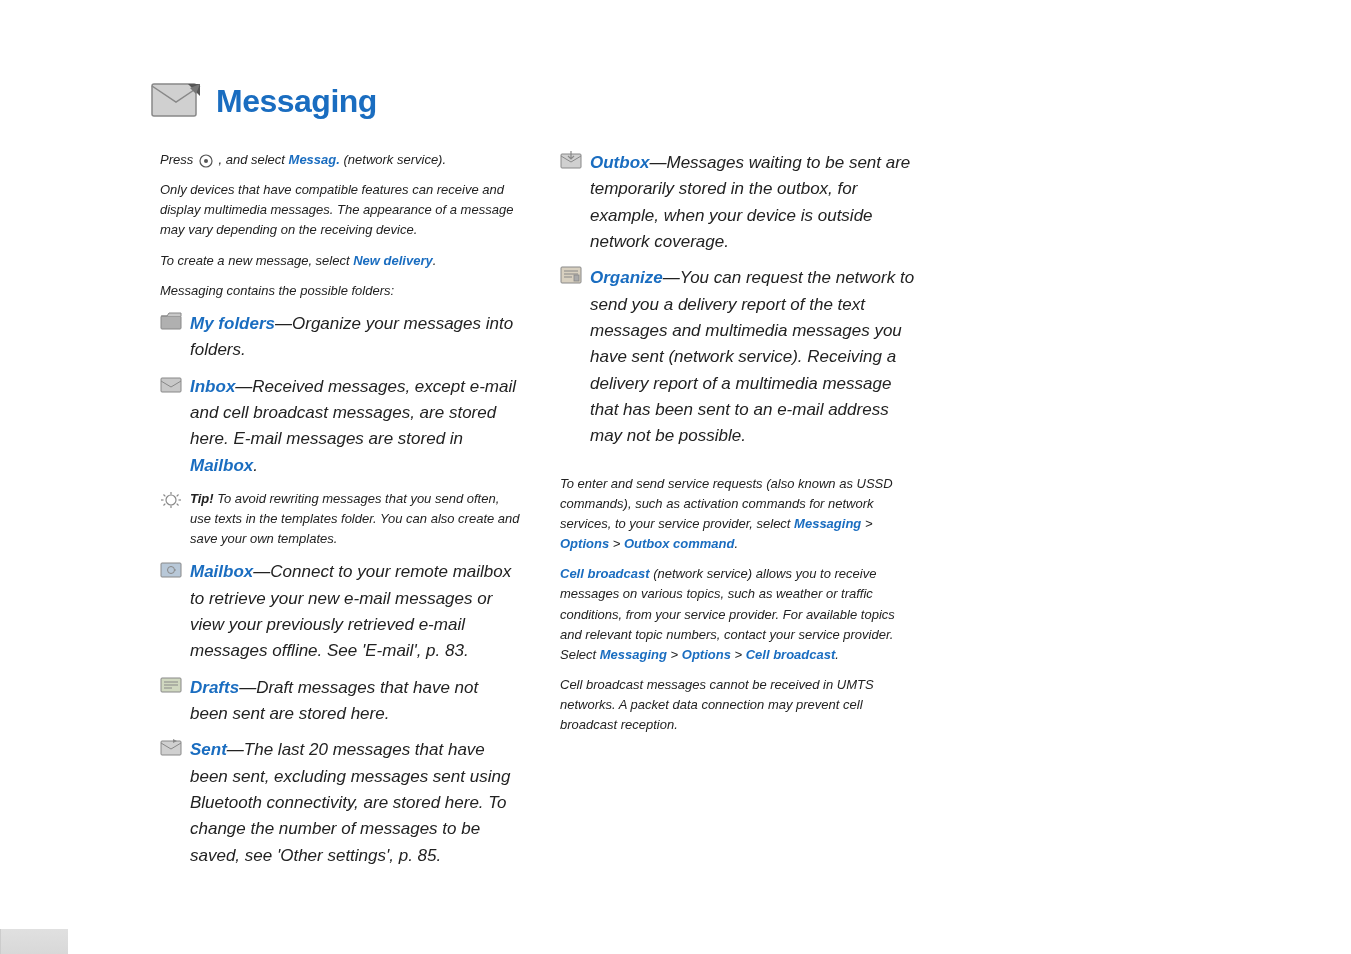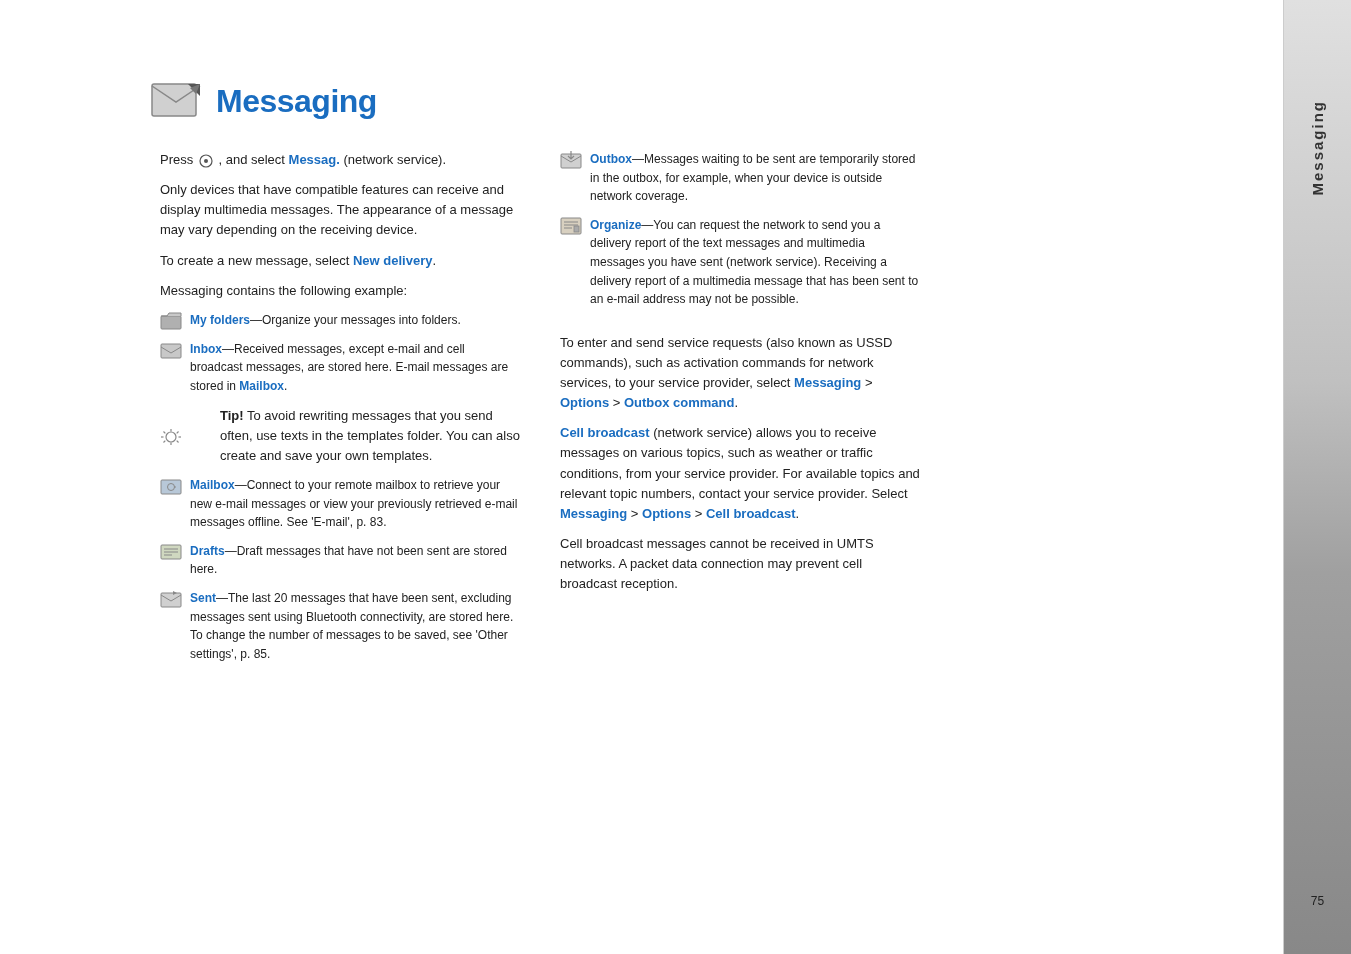--- a/index.html
+++ b/index.html
@@ -11,20 +11,21 @@
       font-size: 13px;
       color: #222;
       overflow: hidden;
       position: relative;
     }
 
     .page-container {
       display: flex;
       width: 100%;
       height: 100%;
+      flex-direction: column;
     }
 
     
     .main-content {
       flex: 1;
       padding: 80px 50px 50px 160px;
       position: relative;
     }
 
     
@@ -76,20 +77,21 @@
       font-size: 32px;
       font-weight: bold;
       color: #1a6dc0;
       letter-spacing: -0.5px;
     }
 
     
     .two-columns {
       display: flex;
       gap: 40px;
+      font-style: italic;
     }
 
     .col-left {
       flex: 1;
       max-width: 360px;
     }
 
     .col-right {
       flex: 1;
       max-width: 360px;
@@ -116,31 +118,30 @@
 
     .folder-icon {
       width: 22px;
       height: 18px;
       margin-right: 8px;
       flex-shrink: 0;
       margin-top: 1px;
     }
 
     .folder-text {
-      font-size: 12px;
+      font-size: 17px;
       line-height: 1.55;
       flex: 1;
     }
 
     
     .tip-item {
       display: flex;
-      align-items: center;
+      align-items: flex-start;
       margin-bottom: 10px;
-      gap: 30px;
     }
 
     .tip-icon {
       width: 22px;
       height: 18px;
       margin-right: 8px;
       flex-shrink: 0;
       margin-top: 2px;
     }
 
@@ -191,21 +192,21 @@
           </svg>
           , and select <span class="blue-link">Messag.</span> (network service).
         </p>
 
         <p>Only devices that have compatible features can receive and display multimedia messages. The appearance of a message may vary depending on the receiving device.</p>
 
         <p>
           To create a new message, select <span class="blue-link">New delivery</span>.
         </p>
 
-        <p>Messaging contains the following example:</p>
+        <p>Messaging contains the possible folders:</p>
 
         <div class="folder-item">
           <div class="folder-icon">
             <svg width="22" height="18" viewBox="0 0 22 18">
               <rect x="1" y="4" width="20" height="13" rx="1" fill="#b0b0b0" stroke="#888" stroke-width="1"></rect>
               <path d="M1 4 L7 4 L9 1 L21 1 L21 4" fill="#c8c8c8" stroke="#888" stroke-width="1"></path>
             </svg>
           </div>
           <div class="folder-text">
             <span class="blue-link">My folders</span>—Organize your messages into folders.

